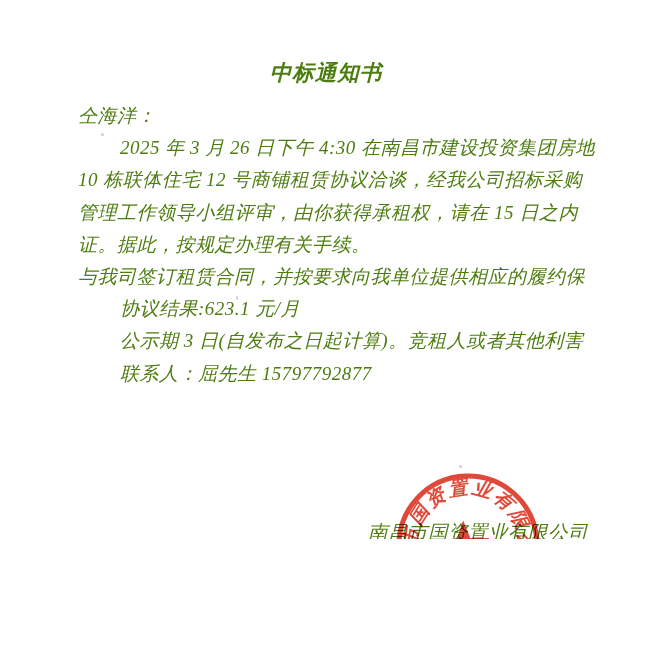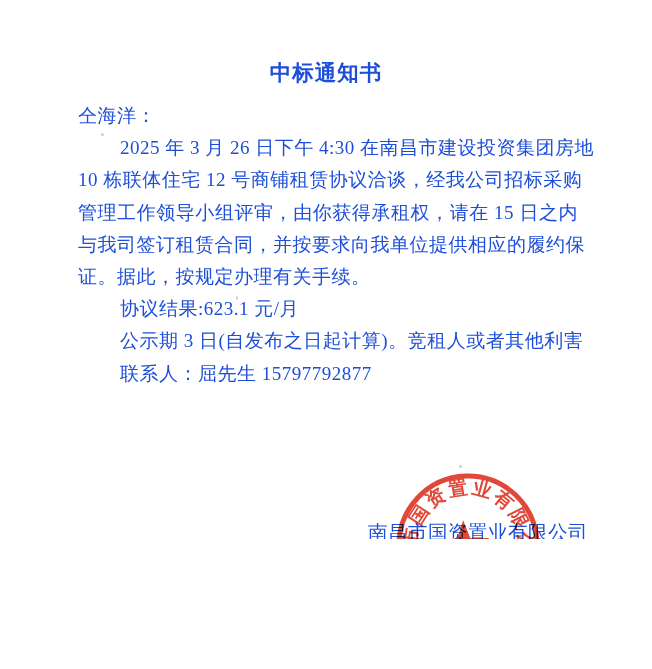--- a/index.html
+++ b/index.html
@@ -2,21 +2,22 @@
 <html><head>
 <meta charset="utf-8">
 <style>
   html,body{margin:0;padding:0;}
   .page{
     position:relative;
     width:652px;height:539px;
     background:#ffffff;
     overflow:hidden;
     font-family:"Liberation Serif","DejaVu Serif",serif;
-    color:#1d4ed8;
+    color:#4d7c0f;
+    font-style:italic;
   }
   .title{
     position:absolute;
     top:58px;left:0;width:652px;
     text-align:center;
     font-size:21.5px;
     font-weight:bold;
     letter-spacing:1px;
   }
   .body-block{
@@ -82,22 +83,22 @@
 
 <div class="page">
 
   <div class="title">中标通知书</div>
 
   <div class="body-block">
     <div class="line">仝海洋：</div>
     <div class="line ind jst">2025 年 3 月 26 日下午 4:30 在南昌市建设投资集团房地</div>
     <div class="line jst">10 栋联体住宅 12 号商铺租赁协议洽谈，经我公司招标采购</div>
     <div class="line jst">管理工作领导小组评审，由你获得承租权，请在 15 日之内</div>
+    <div class="line">证。据此，按规定办理有关手续。</div>
     <div class="line jst">与我司签订租赁合同，并按要求向我单位提供相应的履约保</div>
-    <div class="line">证。据此，按规定办理有关手续。</div>
     <div class="line ind">协议结果:623.1 元/月</div>
     <div class="line ind jst">公示期 3 日(自发布之日起计算)。竞租人或者其他利害</div>
     <div class="line ind">联系人：屈先生 15797792877</div>
   </div>
 
   <div class="sig-company">南昌市国资置业有限公司</div>
   <div class="sig-date">2025 年 3 月 26 日</div>
 
   <svg class="stamp" viewBox="0 0 160 160" xmlns="http://www.w3.org/2000/svg">
     <circle cx="80" cy="80" r="69" fill="none" stroke-width="5" stroke="#dc2f1e"></circle>

